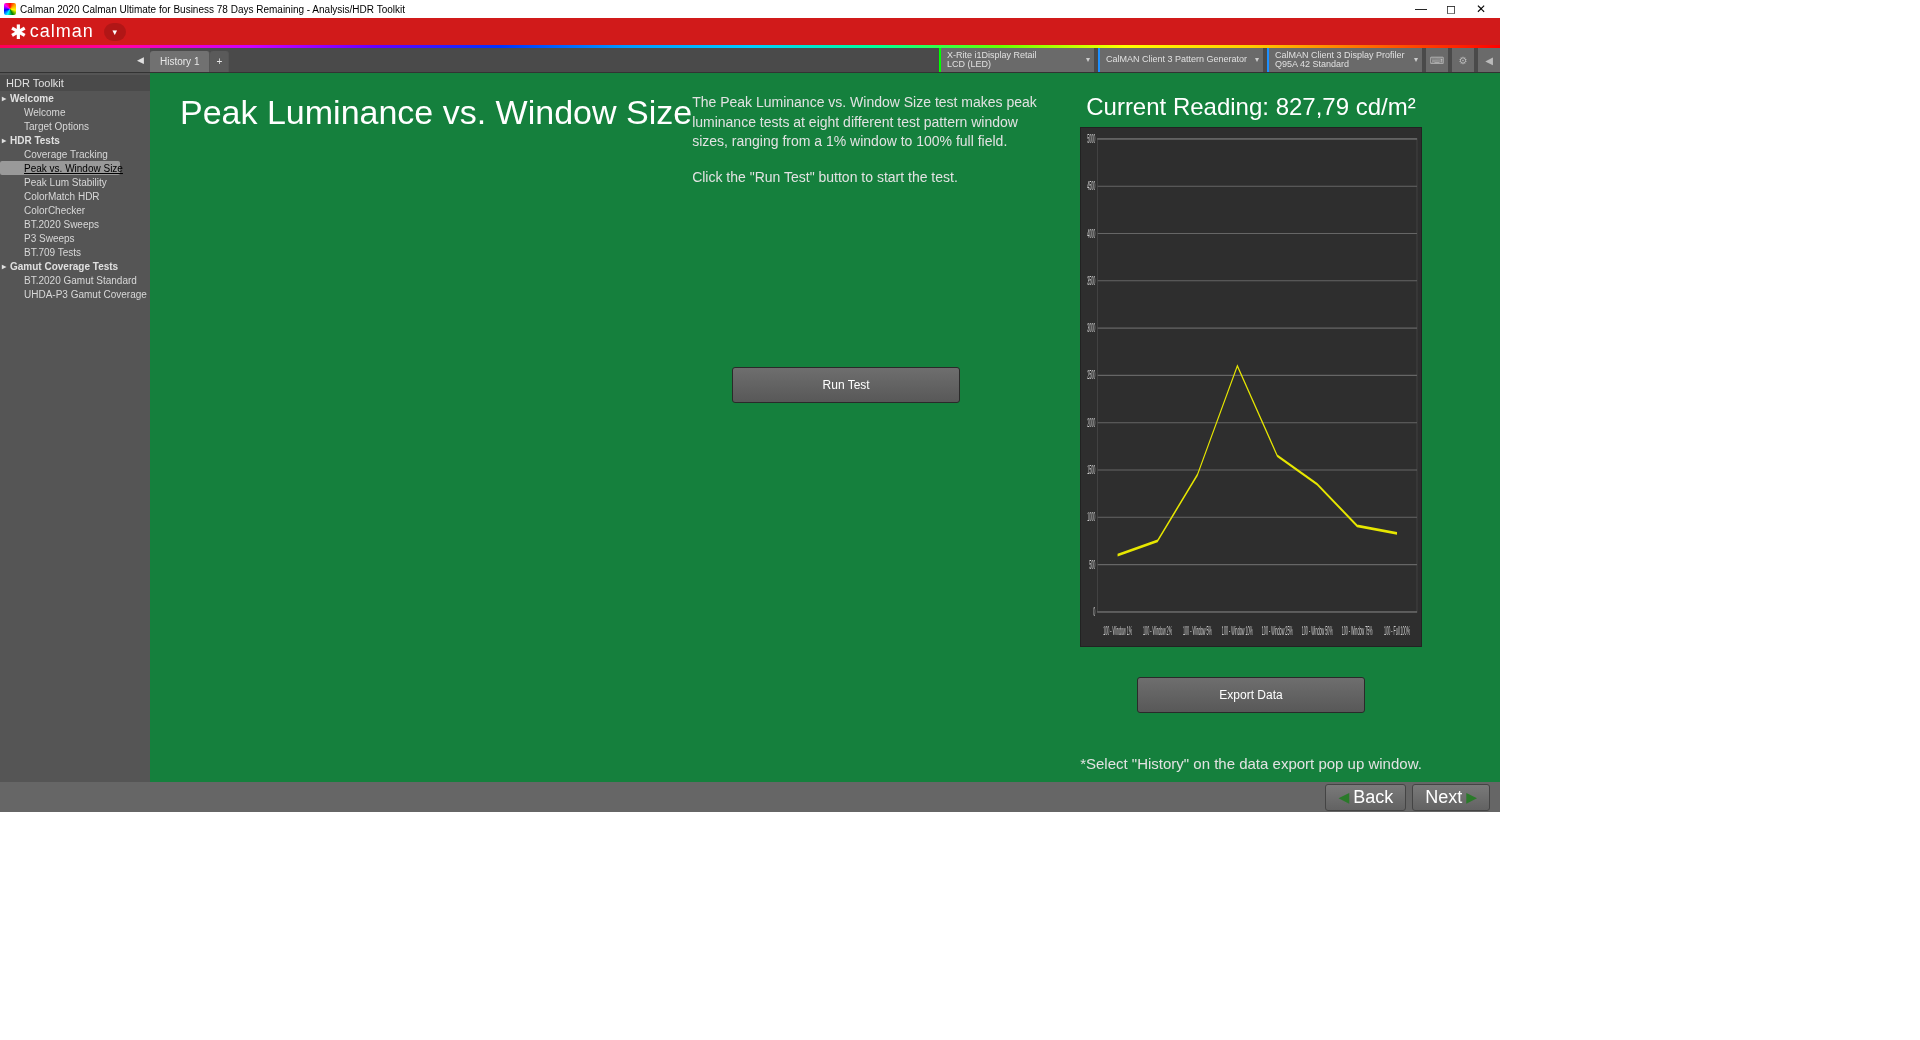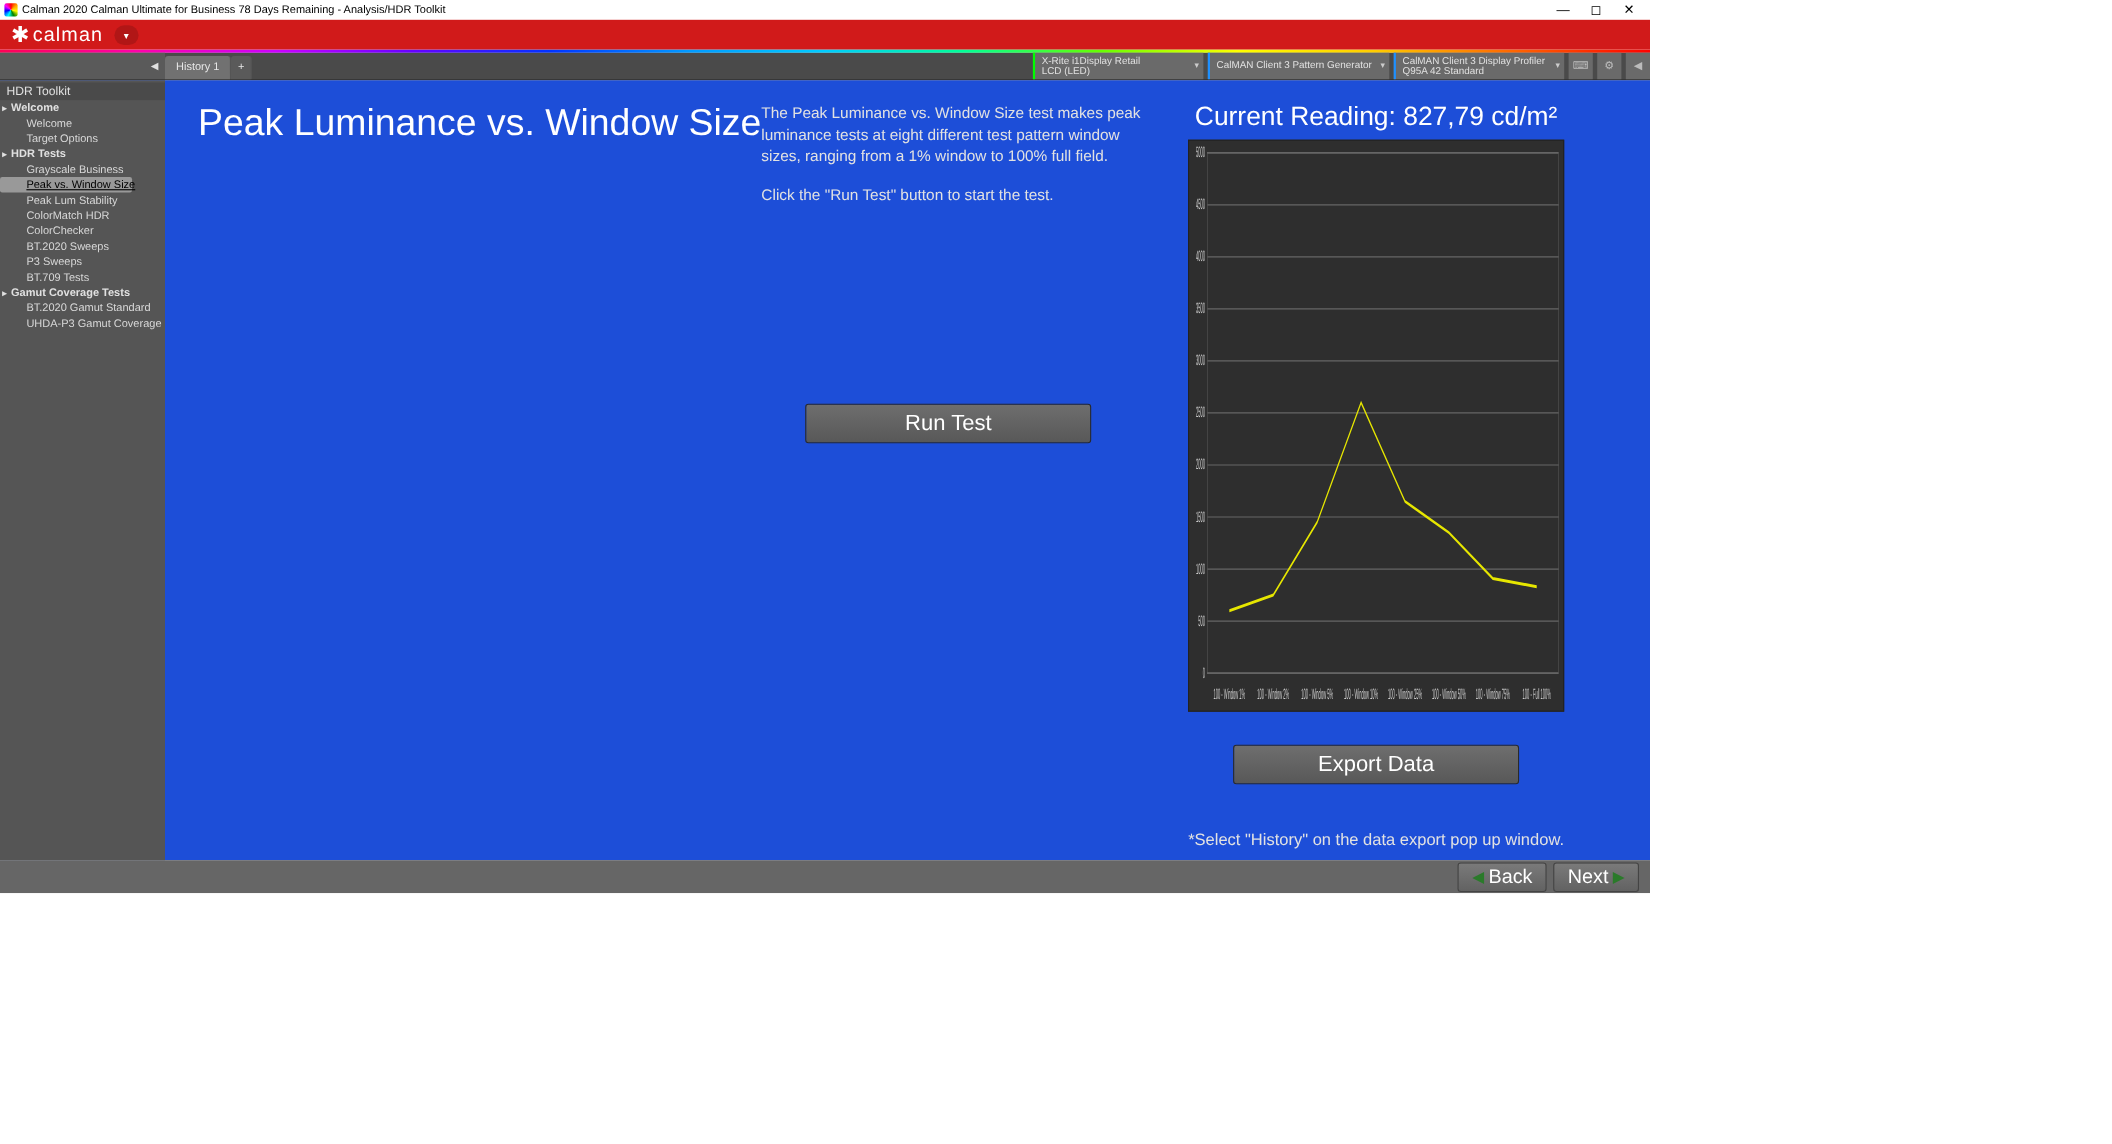--- a/index.html
+++ b/index.html
@@ -100,21 +100,21 @@
 .toolbar .sq {
   width: 22px;
   background:#6a6a6a;
   margin-left:4px;
   display:flex;align-items:center;justify-content:center;
   color:#bbb;
 }
 .main {
   display: flex;
   height: calc(100% - 18px - 27px - 3px - 25px - 30px);
-  background: #1d4ed8;
+  background: #15803d;
 }
 .sidebar {
   width: 150px;
   background: #555;
   font-size: 10px;
   padding-top: 2px;
   overflow:hidden;
 }
 .sidebar .title {
   background: #4a4a4a; padding: 2px 6px; font-size: 11px;
@@ -130,24 +130,24 @@
   padding: 20px 30px 10px 30px;
   display: flex;
 }
 .content h1 {
   font-size: 34px; font-weight: 400; color: #fff; margin-bottom: 14px;
 }
 .row { display:flex; gap: 28px; }
 .leftcol { width: 360px; }
 .leftcol p { font-size: 14px; line-height: 1.4; color:#e2e2e2; margin-bottom: 16px; }
 .btn {
-  width: 260px; height: 36px;
+  width: 228px; height: 36px;
   background: linear-gradient(#6e6e6e,#585858);
   border: 1px solid #2a2a2a;
-  color: #fff; font-size: 20px;
+  color: #fff; font-size: 12px;
   display:flex;align-items:center;justify-content:center;
   border-radius:3px;
   cursor:pointer;
 }
 .runbtn { margin-top: 180px; margin-left:40px; }
 .rightcol { flex:1; display:flex; flex-direction:column; }
 .reading { font-size: 24px; color:#fff; text-align:center; margin-bottom: 6px; }
 .chartwrap { flex:1; position:relative; background:#2e2e2e; border:1px solid #222; }
 svg.chart { width:100%; height:100%; }
 .gridline { stroke:#666; stroke-width:0.8; }
@@ -226,21 +226,21 @@
 </div>
 
 <div class="main">
   <div class="sidebar">
     <div class="title">HDR Toolkit</div>
     <ul>
       <li class="head"><span>Welcome</span></li>
       <li class="sub"><span>Welcome</span></li>
       <li class="sub"><span>Target Options</span></li>
       <li class="head"><span>HDR Tests</span></li>
-      <li class="sub"><span>Grayscale Business</span></li>
+      <li class="sub"><span>Coverage Tracking</span></li>
       <li class="sub sel"><span>Peak vs. Window Size</span></li>
       <li class="sub"><span>Peak Lum Stability</span></li>
       <li class="sub"><span>ColorMatch HDR</span></li>
       <li class="sub"><span>ColorChecker</span></li>
       <li class="sub"><span>BT.2020 Sweeps</span></li>
       <li class="sub"><span>P3 Sweeps</span></li>
       <li class="sub"><span>BT.709 Tests</span></li>
       <li class="head"><span>Gamut Coverage Tests</span></li>
       <li class="sub"><span>BT.2020 Gamut Standard</span></li>
       <li class="sub"><span>UHDA-P3 Gamut Coverage</span></li>

